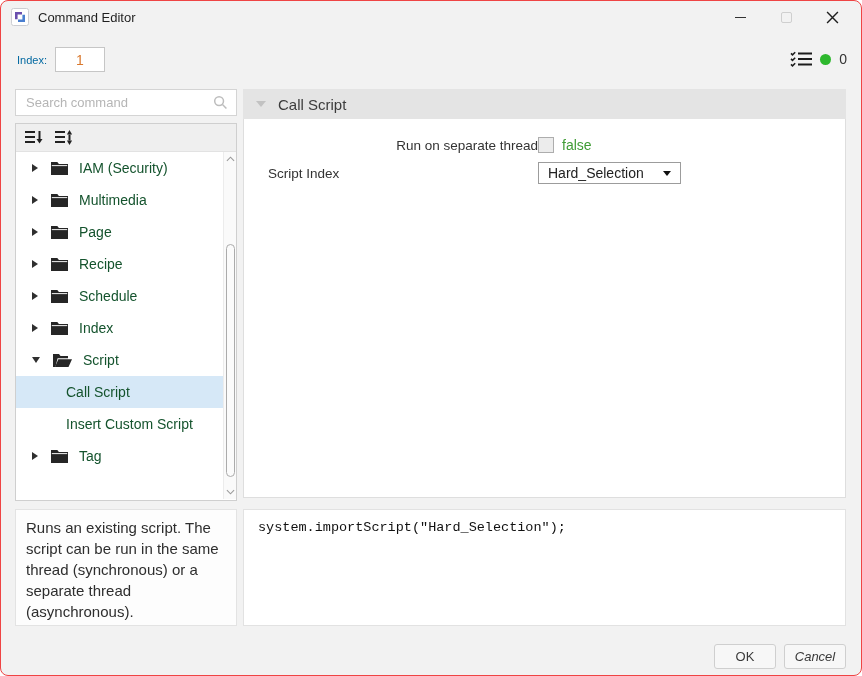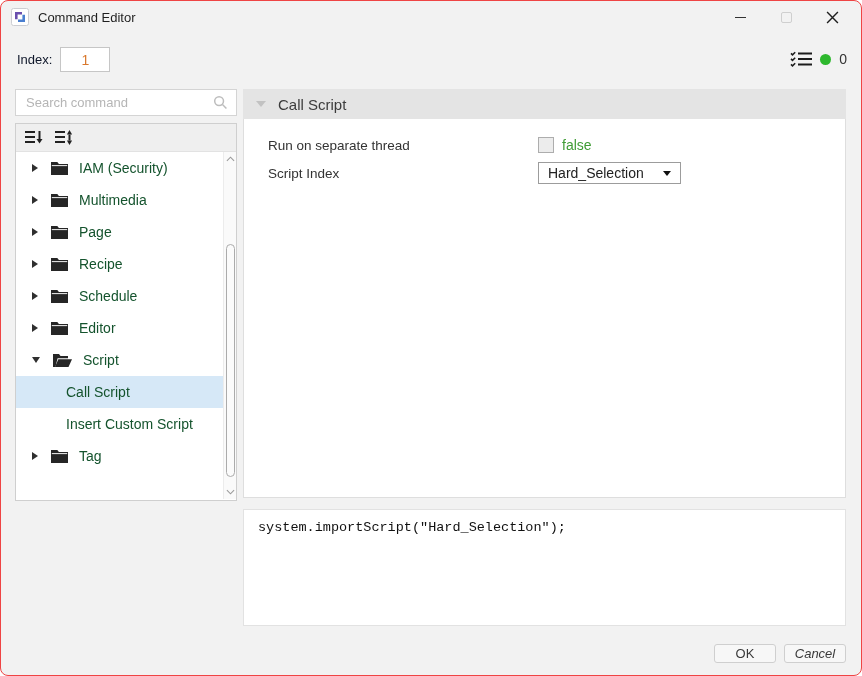--- a/index.html
+++ b/index.html
@@ -12,21 +12,21 @@
   
   .titlebar{position:absolute;top:0;left:0;right:0;height:32px;display:flex;align-items:center;}
   .app-logo{margin-left:10px;width:18px;height:18px;display:flex;}
   .title-text{margin-left:9px;font-size:13px;color:#1f1f1f;}
   .win-controls{position:absolute;right:6px;top:0;height:32px;display:flex;align-items:center;}
   .win-btn{width:46px;height:30px;display:flex;align-items:center;justify-content:center;cursor:default;}
   .min-glyph{width:11px;height:0;border-top:1.6px solid #333;}
   .max-glyph{width:11px;height:11px;border:1px solid #cfcfcf;border-radius:2px;}
   
   .index-row{position:absolute;top:46px;left:16px;display:flex;align-items:center;}
-  .index-label{font-size:13px;color:#0f172a;}
+  .index-label{font-size:11px;color:#0369a1;}
   .index-input{margin-left:8px;width:50px;height:25px;border:1px solid #c6c6c6;background:#fff;
     color:#d9782d;font-size:14px;text-align:center;font-family:inherit;outline:none;}
   .status-cluster{position:absolute;top:50px;right:14px;display:flex;align-items:center;gap:8px;}
   .status-dot{width:11px;height:11px;border-radius:50%;background:#2eb82e;}
   .status-count{font-size:14px;color:#333;}
   
   .search-box{position:absolute;left:14px;top:88px;width:222px;height:27px;background:#fff;
     border:1px solid #d4d4d4;display:flex;align-items:center;padding:0 8px;}
   .search-input{flex:1;border:none;outline:none;font-size:13px;color:#444;font-family:inherit;background:transparent;}
   .search-input::placeholder{color:#b5b5b5;}
@@ -51,33 +51,33 @@
   .desc-box{position:absolute;left:14px;top:508px;width:222px;height:117px;background:#fdfdfd;
     border:1px solid #e3e3e3;padding:7px 10px;font-size:15px;line-height:21px;color:#2e2e2e;}
   
   .prop-header{position:absolute;left:242px;top:88px;width:603px;height:30px;background:#e4e4e4;
     display:flex;align-items:center;padding-left:13px;}
   .hdr-tri{width:0;height:0;border-top:6px solid #c2c2c2;border-left:5px solid transparent;border-right:5px solid transparent;}
   .hdr-label{margin-left:12px;font-size:15px;color:#3c3c3c;}
   .prop-panel{position:absolute;left:242px;top:118px;width:603px;height:379px;background:#fff;
     border:1px solid #dedede;border-top:none;}
   .prop-row{display:flex;align-items:center;padding-left:24px;}
-  .prop-row.r1{margin-top:18px;}
+  .prop-row.r1{margin-top:18px;text-align:right;}
   .prop-row.r2{margin-top:9px;}
   .plabel{width:270px;font-size:13.5px;color:#333;}
   .checkbox{width:16px;height:16px;background:#ececec;border:1px solid #adadad;margin-right:8px;}
   .bool-val{font-size:14px;color:#3f9c35;}
   .dropdown{width:143px;height:22px;background:#fff;border:1px solid #9c9c9c;display:flex;align-items:center;
     justify-content:space-between;padding:9px 9px;font-size:14px;color:#222;cursor:default;}
   .dd-arrow{width:0;height:0;border-top:5px solid #111;border-left:4.5px solid transparent;border-right:4.5px solid transparent;}
   .code-box{position:absolute;left:242px;top:508px;width:603px;height:117px;background:#fff;
     border:1px solid #e2e2e2;padding:10px 14px;
     font-family:"Liberation Mono","DejaVu Sans Mono",monospace;font-size:13.5px;color:#111;white-space:pre;}
   
-  .btn{position:absolute;top:643px;width:62px;height:19px;background:#f7f7f7;border:1px solid #cfcfcf;
+  .btn{position:absolute;top:643px;width:62px;height:25px;background:#f7f7f7;border:1px solid #cfcfcf;
     border-radius:3px;font-size:13px;color:#3a3a3a;display:flex;align-items:center;justify-content:center;cursor:default;font-family:inherit;}
   .btn.ok{left:713px;}
   .btn.cancel{left:783px;font-style:italic;}
 </style>
 </head>
 <body>
 
 <div class="window">
 
   <div class="titlebar">
@@ -219,21 +219,21 @@
       </div>
 
       <div class="trow folder">
         <span class="exp c"></span>
         <span class="ficon">
           <svg viewBox="0 0 17 13" width="17" height="13">
               <path fill="#262626" d="M0 0h6.3l1.6 2H17v11H0z"></path>
               <rect x="0.8" y="3.1" width="15.4" height="1" fill="#f2f2f2"></rect>
             </svg>
         </span>
-        <span>Editor</span>
+        <span>Index</span>
       </div>
 
       <div class="trow folder">
         <span class="exp o"></span>
         <span class="ficon">
           <svg viewBox="0 0 19 13" width="19" height="13">
               <path fill="#262626" d="M0 0h6l1.5 2H15v2.2H4.6L2.4 13H0z"></path>
               <path fill="#262626" d="M5.3 5.2H19L15.5 13H2z"></path>
             </svg>
         </span>
@@ -269,20 +269,21 @@
         <div class="vs-thumb"></div>
         <div class="vs-arrow down">
           <svg viewBox="0 0 10 6" width="9" height="6">
               <path d="M1 1l4 4 4-4" fill="none" stroke="#9a9a9a" stroke-width="1.2"></path>
             </svg>
         </div>
       </div>
     </div>
   </div>
 
+  <div class="desc-box">Runs an existing script. The script can be run in the same thread (synchronous) or a separate thread (asynchronous).</div>
 
   <div class="prop-header">
     <span class="hdr-tri"></span>
     <span class="hdr-label">Call Script</span>
   </div>
 
   <div class="prop-panel">
     <div class="prop-row r1">
       <span class="plabel">Run on separate thread</span>
       <span class="checkbox"></span>

